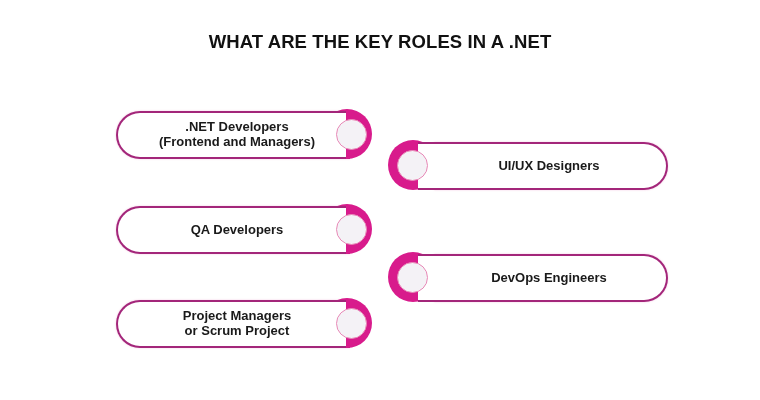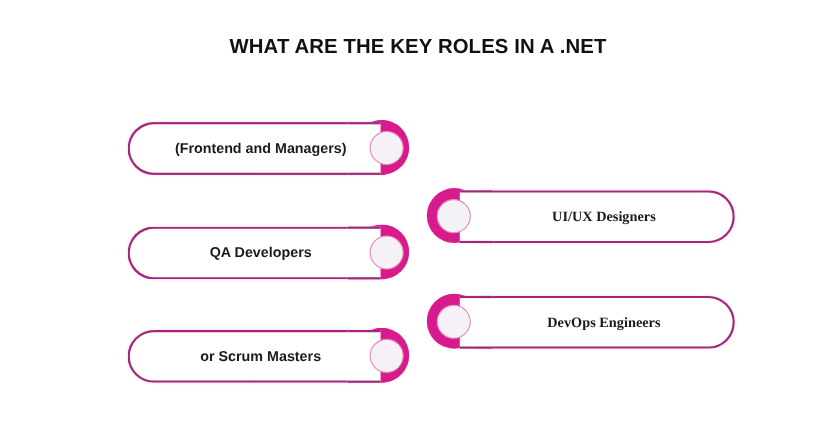--- a/index.html
+++ b/index.html
@@ -117,55 +117,57 @@
 <div class="title">
   <span>WHAT ARE THE KEY ROLES IN A .NET</span>
 </div>
 
 <div class="role left" style="left:116px; top:110px;">
   <div class="pill"></div>
   <div class="ring"></div>
   <div class="cap"></div>
   <div class="inner"></div>
   <div class="label">
+    <span>.NET Developers</span>
     <span>(Frontend and Managers)</span>
   </div>
 </div>
 
-<div class="role right" style="left:388px; top:172px;font-family:Liberation Serif, serif;">
+<div class="role right" style="left:388px; top:141px;">
   <div class="pill"></div>
   <div class="ring"></div>
   <div class="cap"></div>
   <div class="inner"></div>
   <div class="label">
     <span>UI/UX Designers</span>
   </div>
 </div>
 
 <div class="role left" style="left:116px; top:205px;">
   <div class="pill"></div>
   <div class="ring"></div>
   <div class="cap"></div>
   <div class="inner"></div>
   <div class="label">
     <span>QA Developers</span>
   </div>
 </div>
 
-<div class="role right" style="left:388px; top:268px;font-family:Liberation Serif, serif;">
+<div class="role right" style="left:388px; top:253px;">
   <div class="pill"></div>
   <div class="ring"></div>
   <div class="cap"></div>
   <div class="inner"></div>
   <div class="label">
     <span>DevOps Engineers</span>
   </div>
 </div>
 
 <div class="role left" style="left:116px; top:299px;">
   <div class="pill"></div>
   <div class="ring"></div>
   <div class="cap"></div>
   <div class="inner"></div>
   <div class="label">
-    <span>or Scrum Masters</span>
+    <span>Project Managers</span>
+    <span>or Scrum Project</span>
   </div>
 </div>
 
 </body></html>

